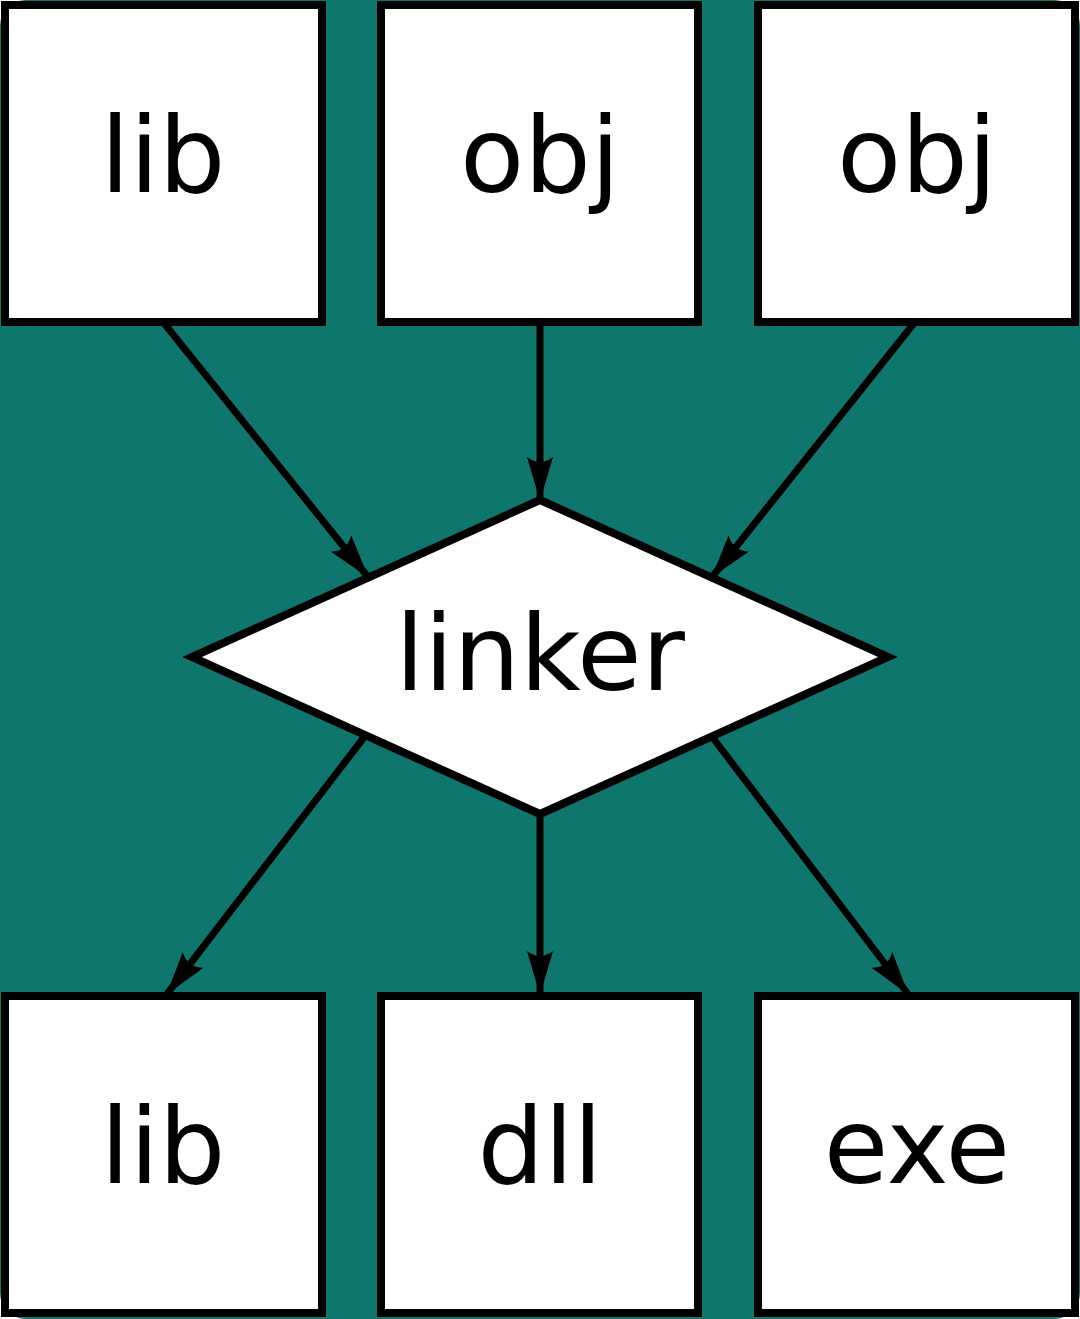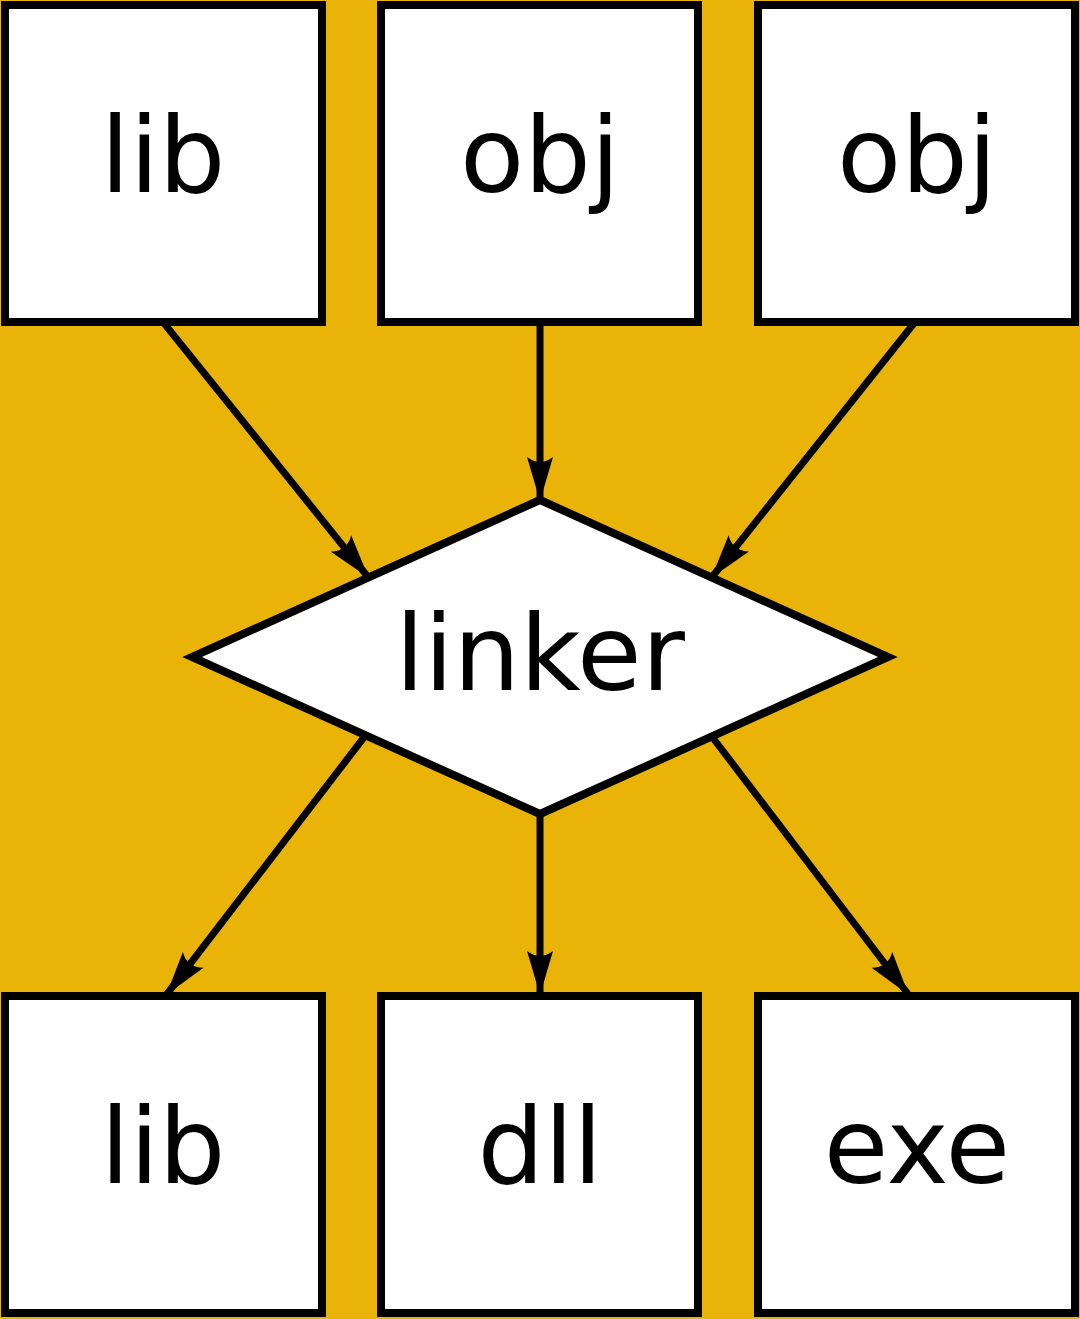--- a/index.html
+++ b/index.html
@@ -4,21 +4,22 @@
 <style>
   html, body {
     margin: 0;
     padding: 0;
     background: #ffffff;
   }
   .canvas {
     width: 1080px;
     height: 1319px;
     position: relative;
-    background: #eab308;
+    background: #0f766e;
+    border-radius: 26px;
   }
   svg { display: block; }
   .node-label {
     font-family: "DejaVu Sans", "Liberation Sans", sans-serif;
     font-size: 105px;
     fill: #000000;
   }
 </style>
 </head>
 <body>

